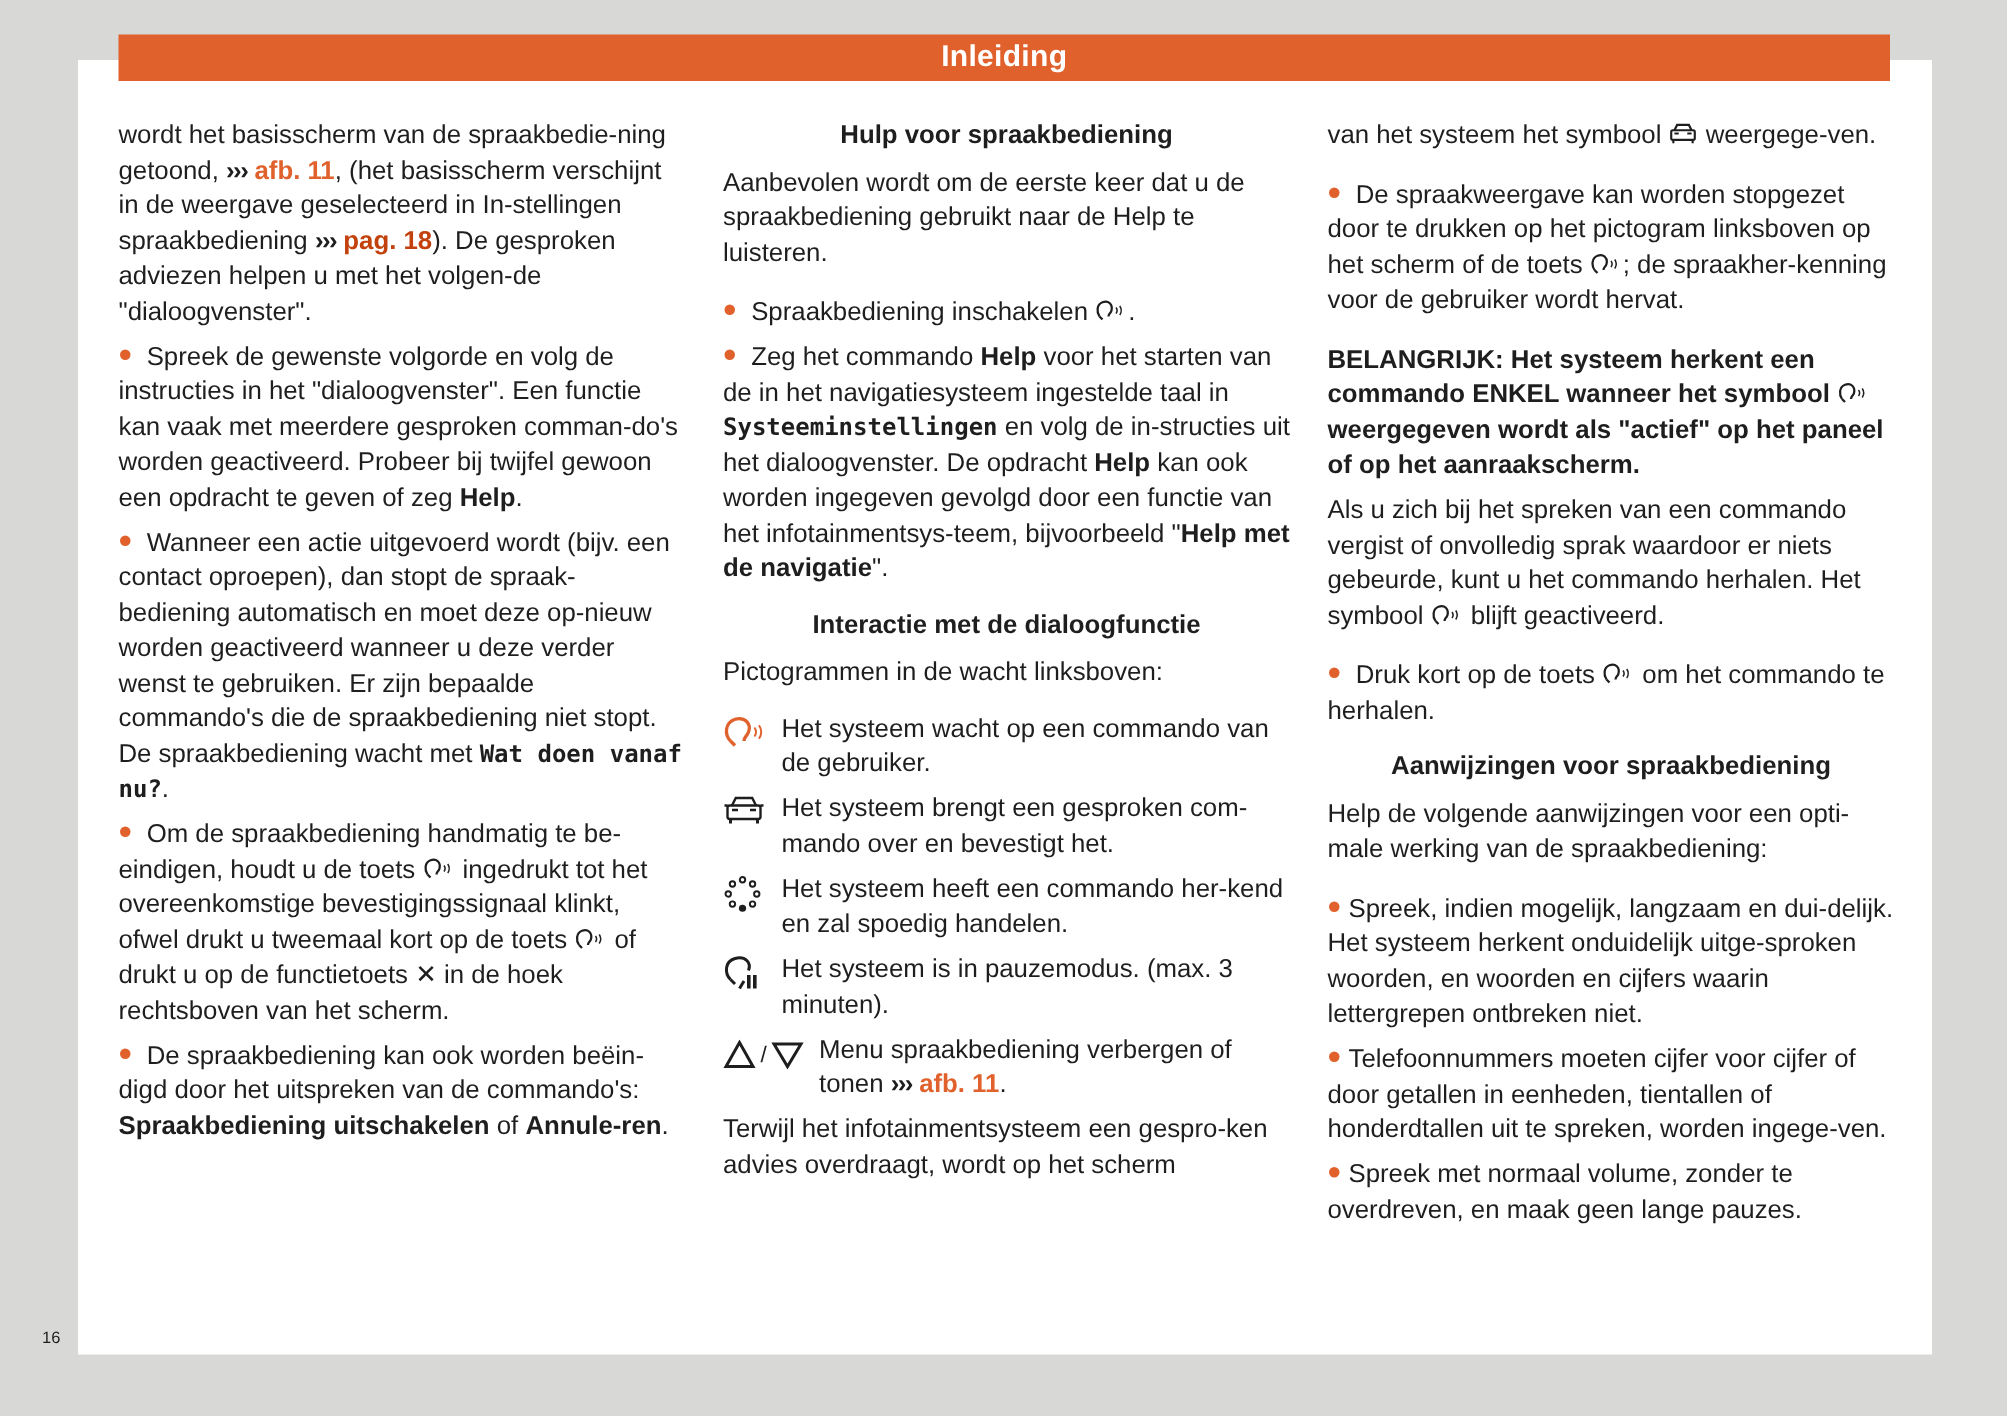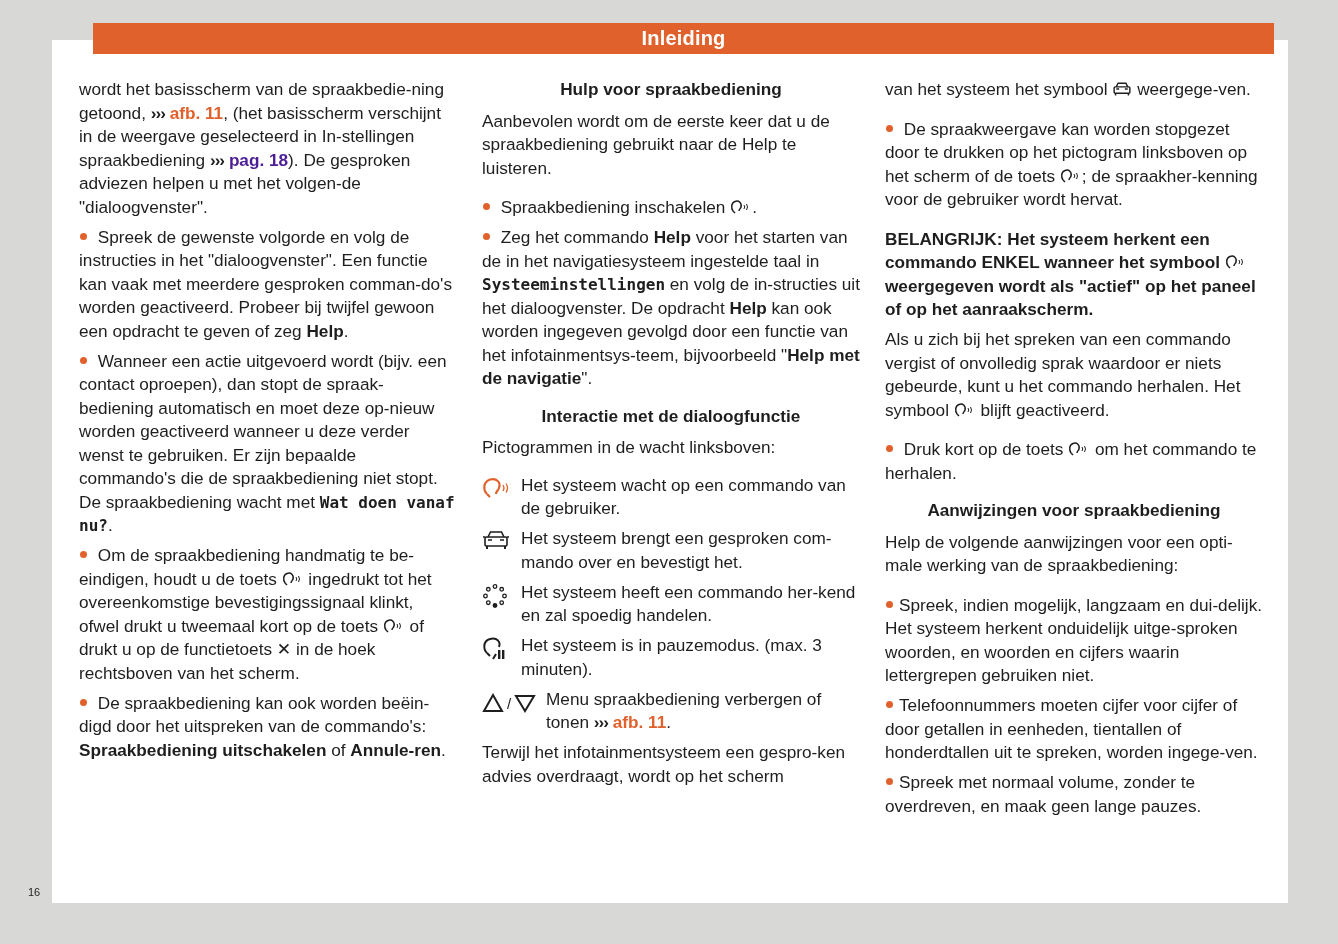--- a/index.html
+++ b/index.html
@@ -12,21 +12,21 @@
     color: #1e1e1e;
   }
   .page {
     position: absolute;
     left: 52px; top: 40px;
     width: 1236px; height: 863px;
     background: #ffffff;
   }
   .header-bar {
     position: absolute;
-    left: 93px; top: 23px;
+    left: 79px; top: 23px;
     width: 1181px; height: 31px;
     background: #e0612b;
     color: #ffffff;
     font-weight: bold;
     font-size: 20px;
     text-align: center;
     line-height: 31px;
     letter-spacing: 0.2px;
   }
   .page-number {
@@ -60,21 +60,21 @@
     content: "";
     display: inline-block;
     width: 7px; height: 7px;
     border-radius: 50%;
     background: #e0612b;
     margin: 0 6px 3px 1px;
     vertical-align: middle;
   }
   .ref-arrow { font-weight: bold; letter-spacing: -1px; }
   .ref-orange { color: #e0612b; font-weight: bold; }
-  .ref-gray { color: #4c1d95; font-weight: bold; }
+  .ref-gray { color: #c2410c; font-weight: bold; }
   .mono { font-family: "DejaVu Sans Mono", "Liberation Mono", monospace; font-weight: bold; font-size: 16px; }
   b { font-weight: bold; }
   .voice-icon {
     display: inline-block;
     width: 22px; height: 16px;
     vertical-align: -2px;
   }
   .icon-row {
     display: flex;
     align-items: flex-start;
@@ -245,18 +245,18 @@
   <p class="bullet gap">
     <span>Druk kort op de toets </span><svg class="voice-icon" viewBox="0 0 22 16">
         <path d="M3 12 C1 9 1 4 5 2.5 C9 1 12 4 11 8 C10.5 10 9 10 9 12" fill="none" stroke="#1e1e1e" stroke-width="1.5"></path>
         <path d="M3 12 L5 14" stroke="#1e1e1e" stroke-width="1.5"></path>
         <path d="M14 6 Q15.5 8 14 10 M16.5 5 Q18.5 8 16.5 11" fill="none" stroke="#1e1e1e" stroke-width="1"></path>
       </svg><span> om het commando te herhalen.</span>
   </p>
 
   <h3 class="h3-gap">Aanwijzingen voor spraakbediening</h3>
   <p>Help de volgende aanwijzingen voor een opti-male werking van de spraakbediening:</p>
-  <p class="bullet gap">Spreek, indien mogelijk, langzaam en dui-delijk. Het systeem herkent onduidelijk uitge-sproken woorden, en woorden en cijfers waarin lettergrepen gebruiken niet.</p>
+  <p class="bullet gap">Spreek, indien mogelijk, langzaam en dui-delijk. Het systeem herkent onduidelijk uitge-sproken woorden, en woorden en cijfers waarin lettergrepen ontbreken niet.</p>
   <p class="bullet">Telefoonnummers moeten cijfer voor cijfer of door getallen in eenheden, tientallen of honderdtallen uit te spreken, worden ingege-ven.</p>
   <p class="bullet">Spreek met normaal volume, zonder te overdreven, en maak geen lange pauzes.</p>
 </div>
 
 <div class="page-number">16</div>
 
 </body></html>

